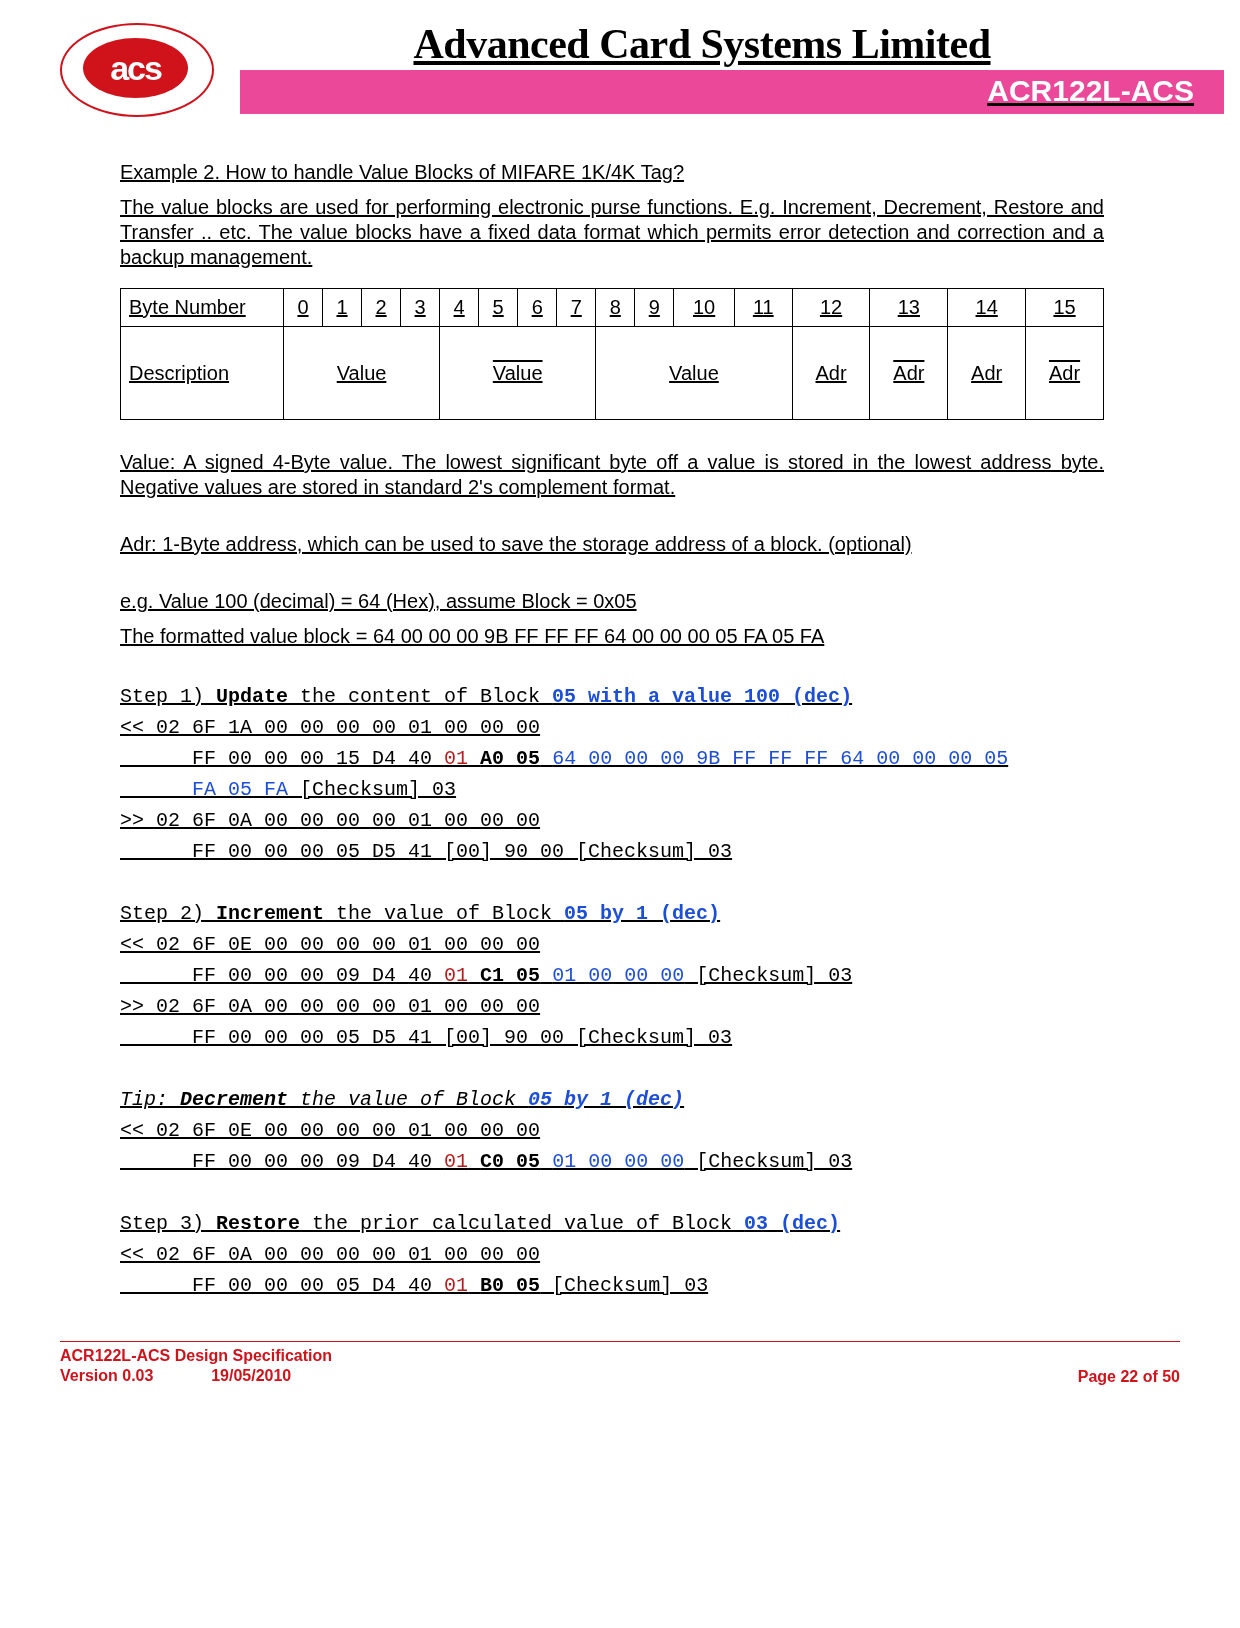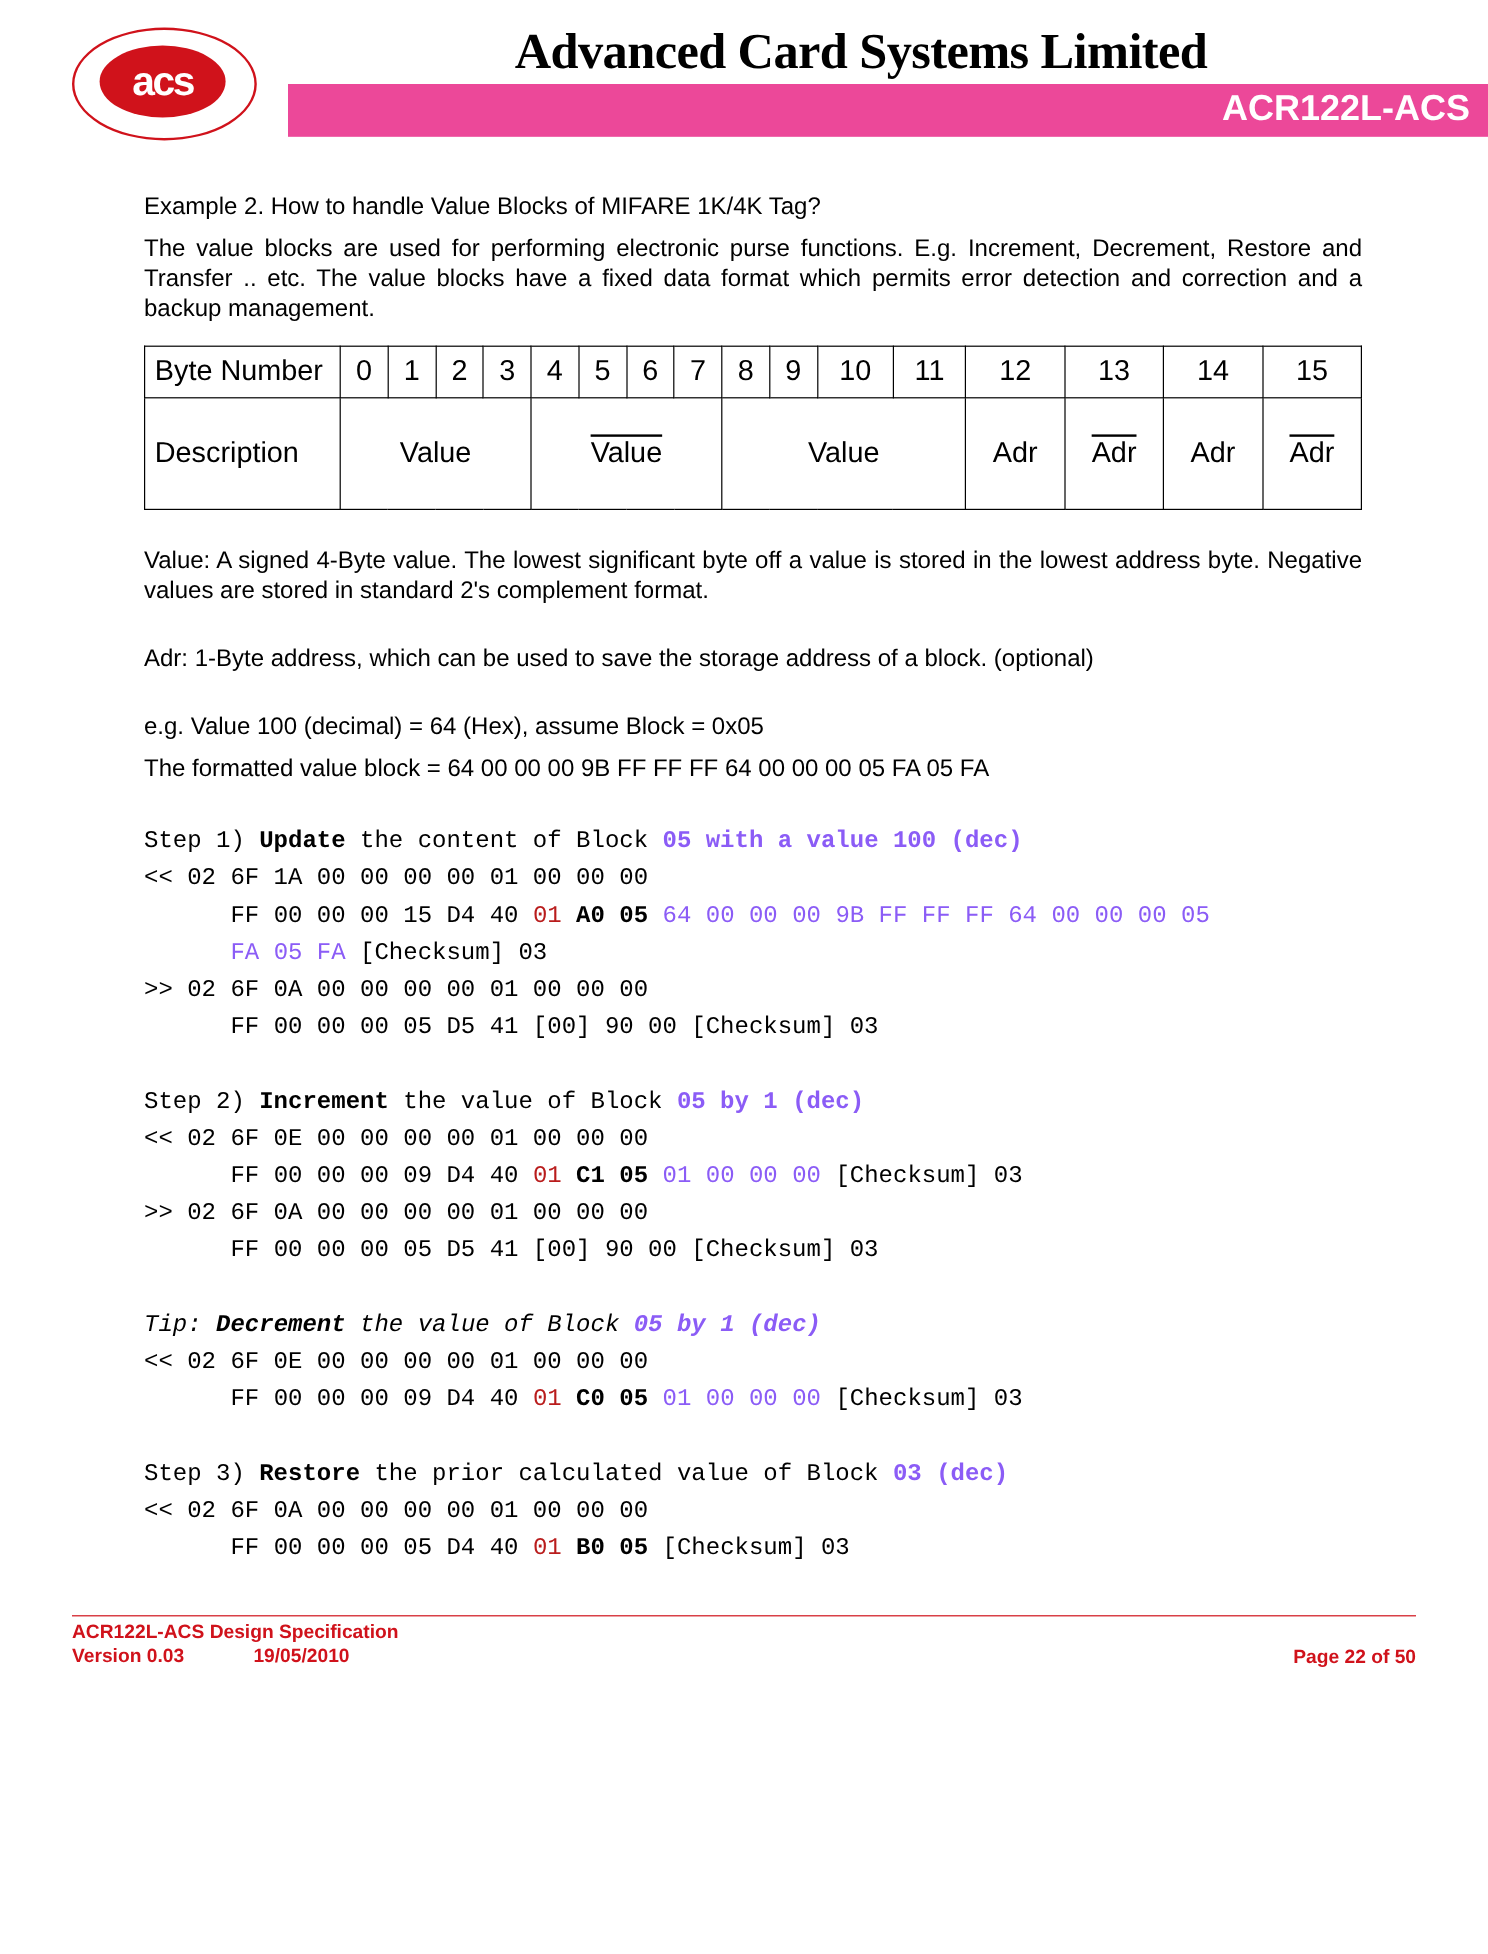--- a/index.html
+++ b/index.html
@@ -3,22 +3,23 @@
 <meta charset="utf-8">
 <style>
   body {
     margin: 0;
     font-family: Arial, Helvetica, sans-serif;
     color: #000;
     background: #fff;
     width: 1240px;
   }
   .page {
-    padding: 20px 45px 10px 60px;
+    padding: 20px 76px 10px 60px;
     box-sizing: border-box;
+    text-decoration: underline;
   }
   .header {
     display: flex;
     align-items: flex-start;
     gap: 20px;
     height: 100px;
     position: relative;
   }
   .logo-wrap {
     width: 160px;
@@ -72,38 +73,38 @@
     padding: 40px 60px 10px 60px;
     font-size: 20px;
     line-height: 1.25;
   }
   .content p { margin: 0 0 10px 0; text-align: justify; }
   .content .spacer { height: 22px; }
   table.byte {
     border-collapse: collapse;
     width: 100%;
     margin: 18px 0 30px 0;
-    font-size: 24px;
+    font-size: 20px;
   }
   table.byte td, table.byte th {
     border: 1px solid #000;
     padding: 6px 4px;
     text-align: center;
     vertical-align: middle;
   }
   table.byte .label { width: 150px; text-align: left; padding-left:8px;}
   table.byte .desc-row td { height: 80px; }
   .overline { text-decoration: overline; }
   .mono {
     font-family: "Courier New", Courier, monospace;
     font-size: 20px;
     line-height: 1.55;
     white-space: pre-wrap;
   }
-  .red { color: #8b5cf6; }
+  .red { color: #1d4ed8; }
   .blue { color: #b91c1c; }
   .footer-line {
     border-top: 1.5px solid #d0121b;
     margin: 20px 60px 0 60px;
   }
   .footer {
     display: flex;
     justify-content: space-between;
     padding: 4px 60px 10px 60px;
     font-size: 16px;

